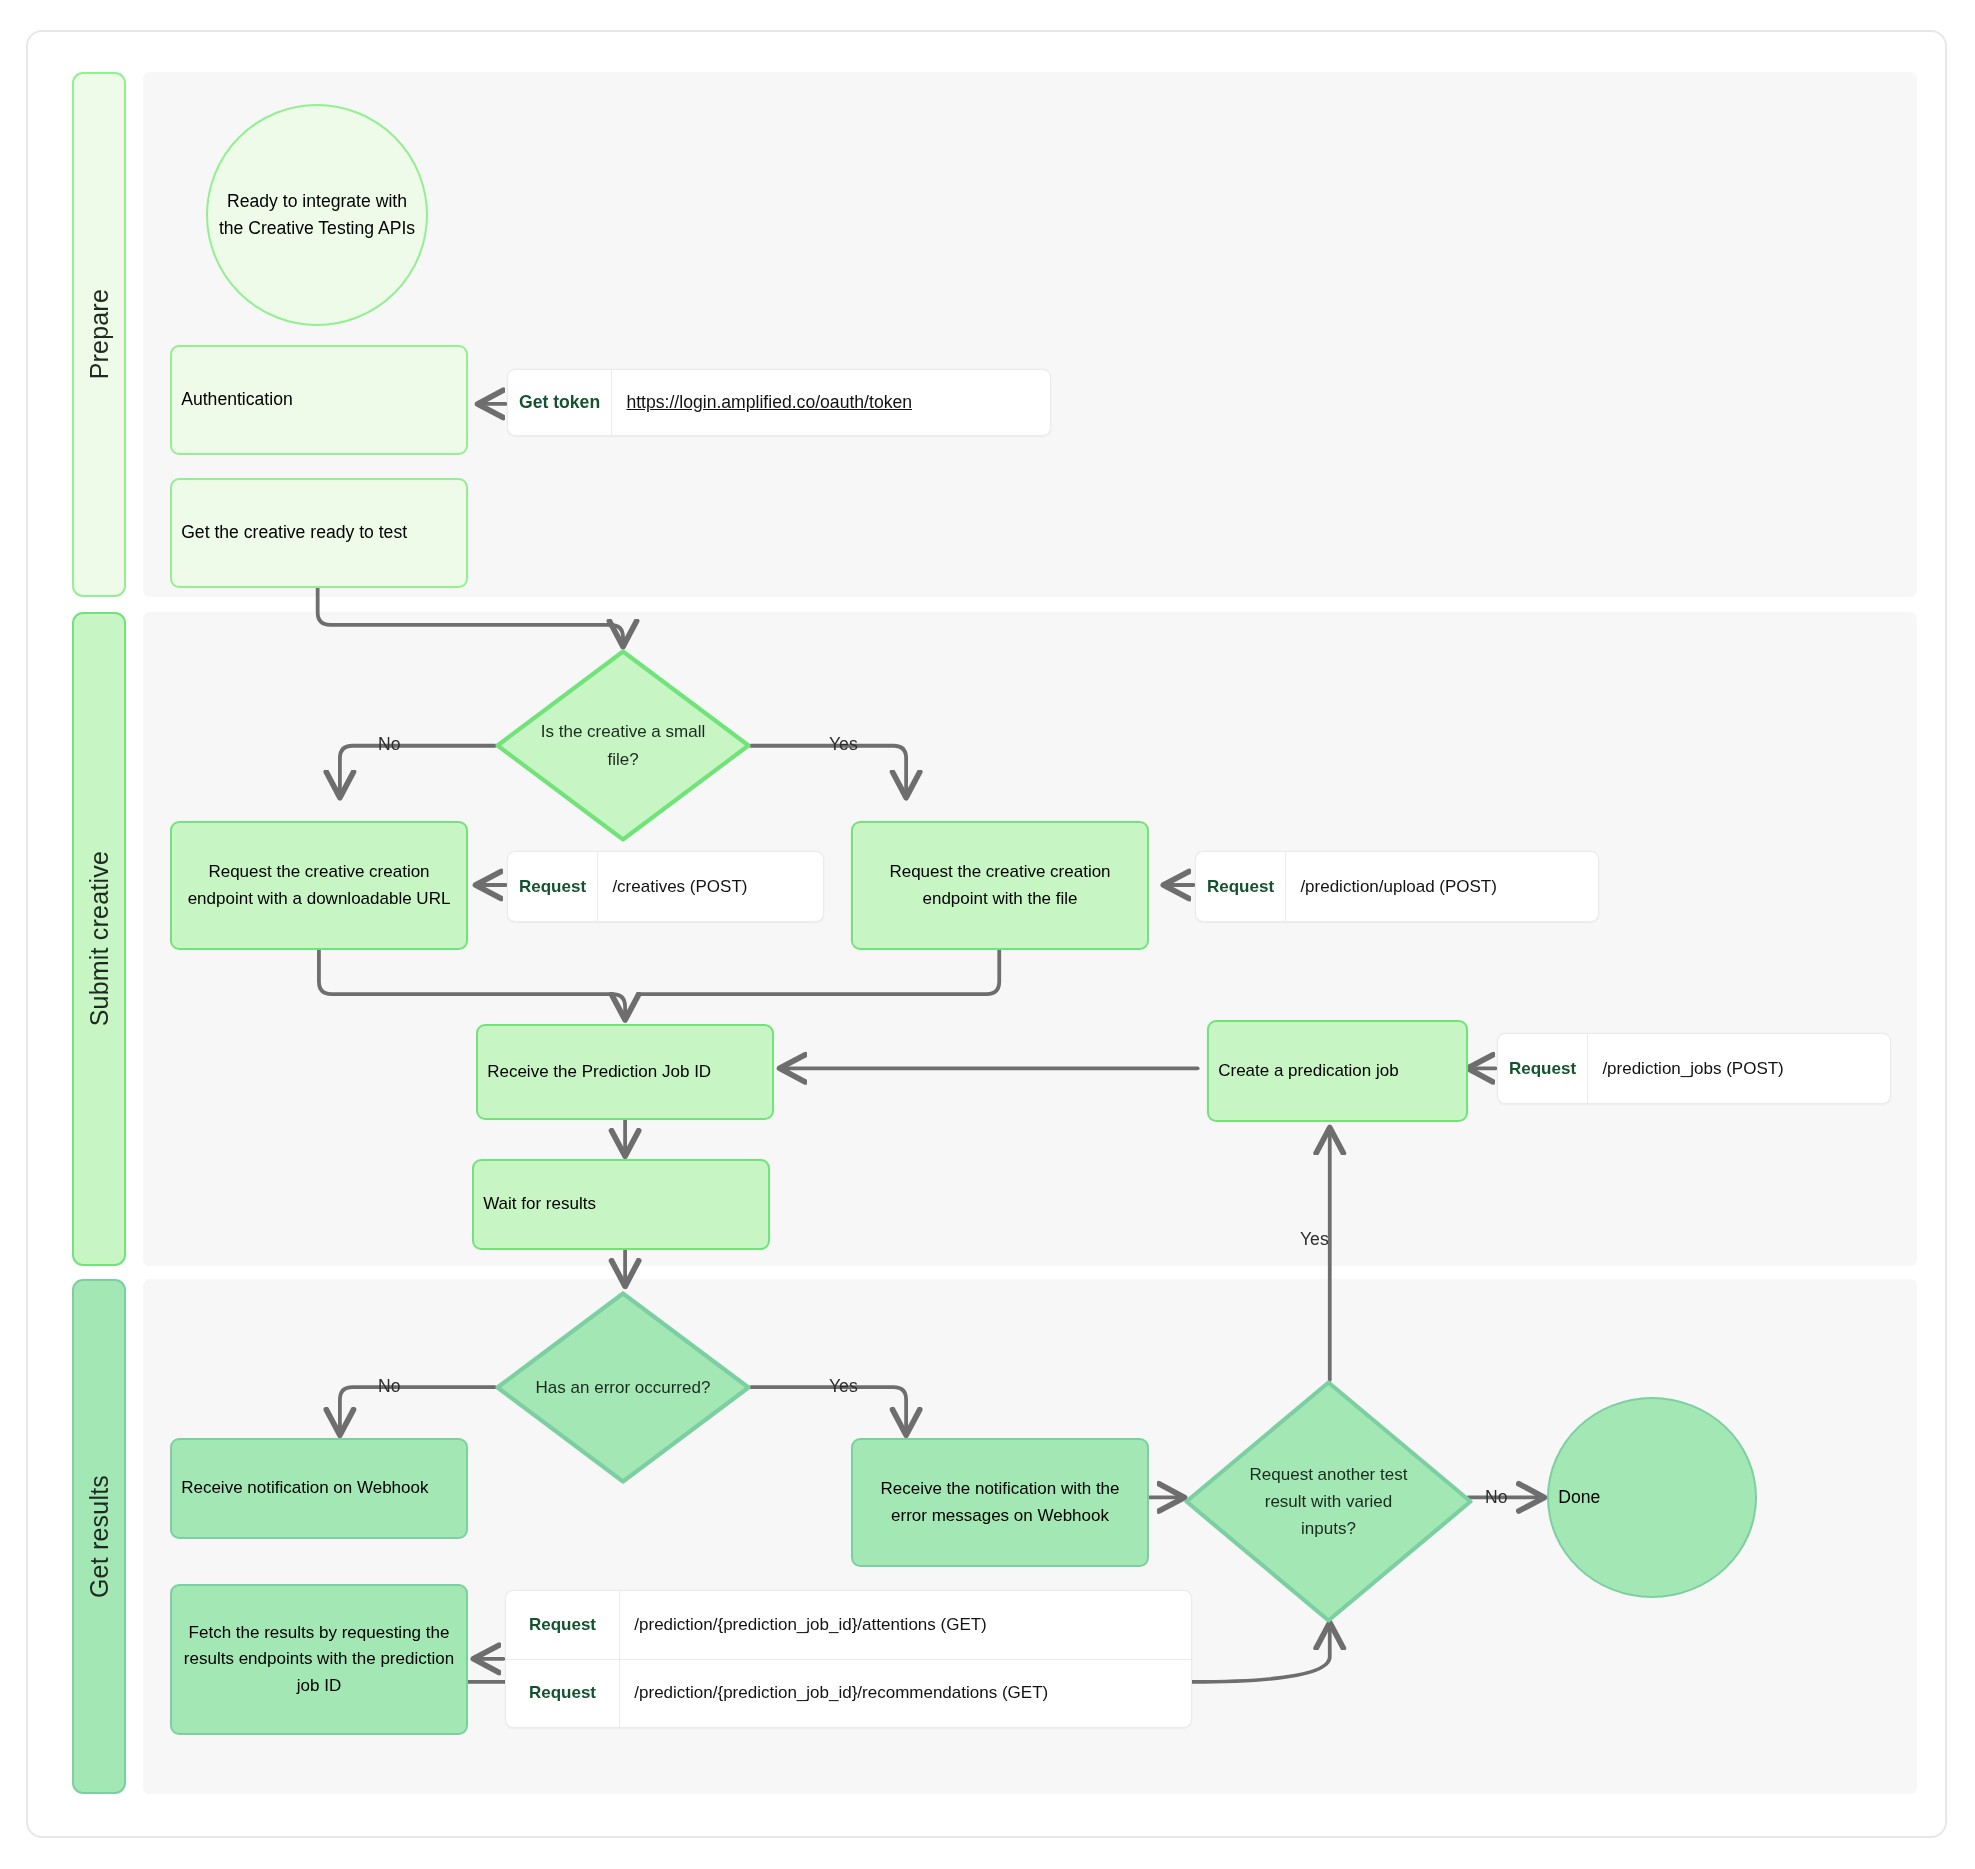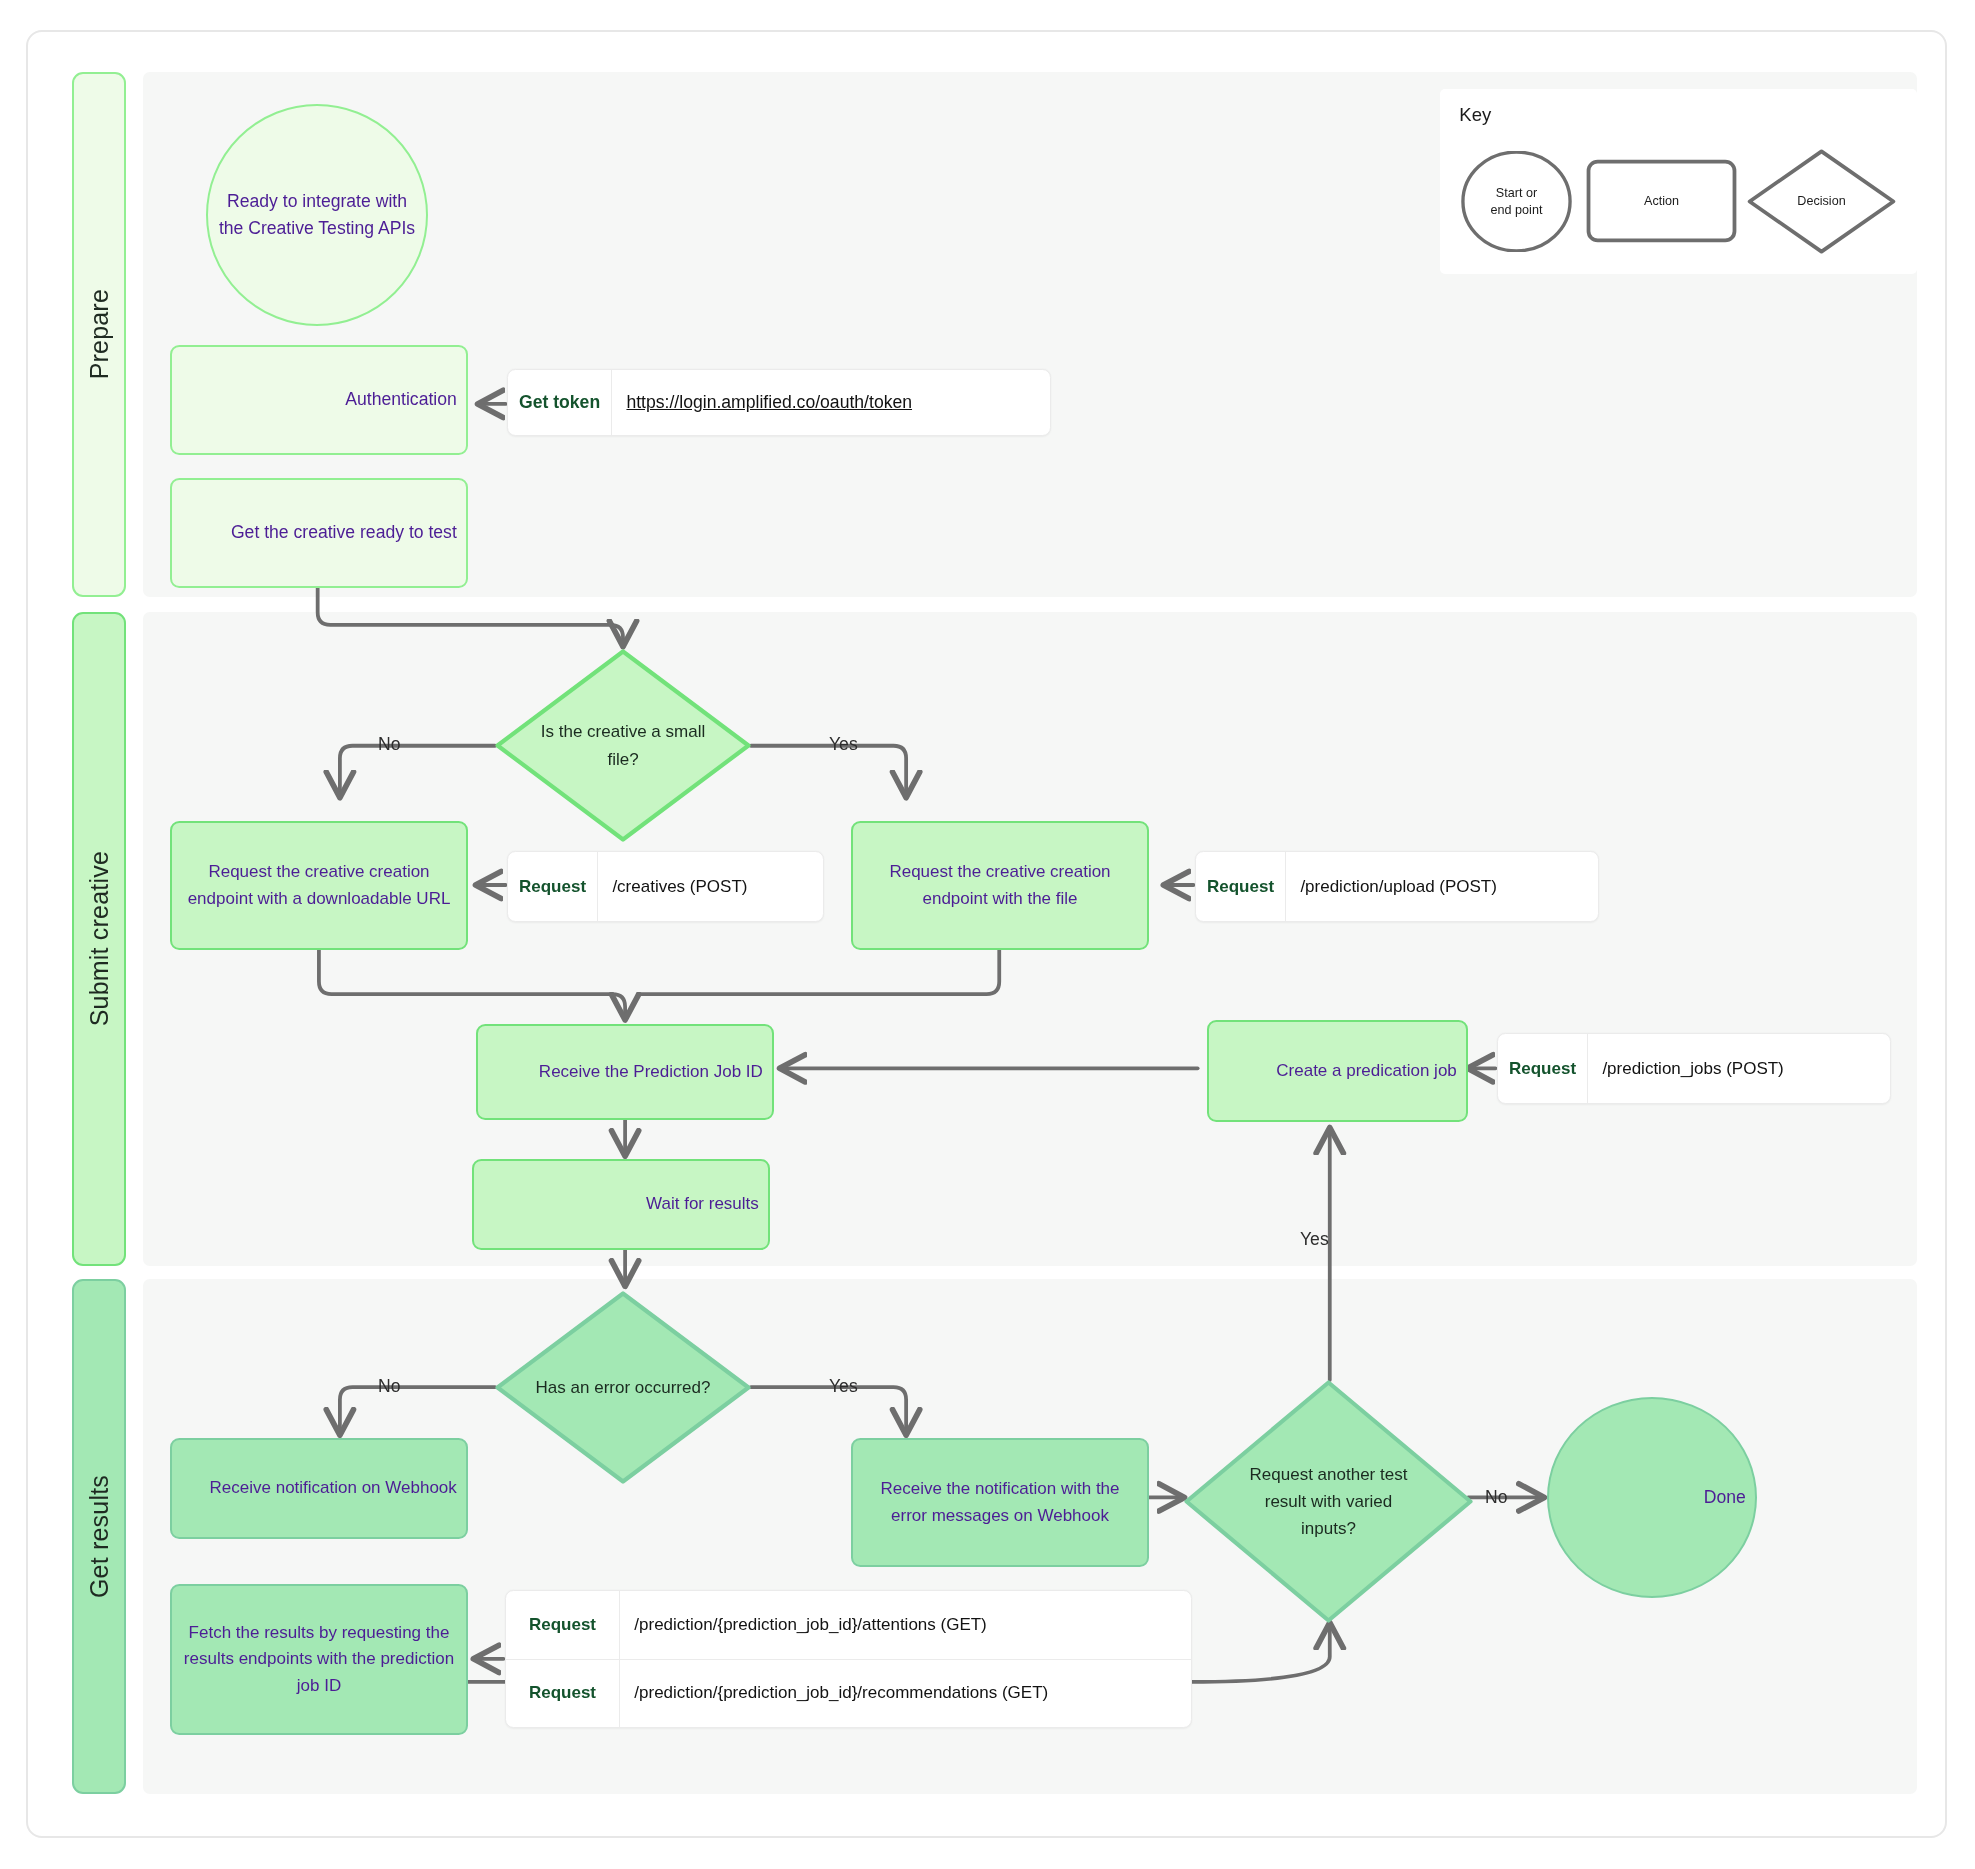--- a/index.html
+++ b/index.html
@@ -23,21 +23,21 @@
     position:absolute;border-radius:11px;box-sizing:border-box;
     display:flex;align-items:center;justify-content:center;
   }
   .lane-chip span{
     writing-mode:vertical-rl;transform:rotate(180deg);
     font-size:25px;color:#1e2a21;letter-spacing:0.2px;white-space:nowrap;
   }
   
   .node{
     position:absolute;box-sizing:border-box;display:flex;align-items:center;
-    justify-content:flex-end;text-align:center;color:#4c1d95;
+    justify-content:flex-start;text-align:center;color:#000000;
   }
   .node .txt{padding:0 9.2px;line-height:1.55;}
   .rect{border-radius:9.2px;}
   .oval{border-radius:50%;}
   
   .tint-a{background:#eefbe8;border:2.9px solid #92ef92;}
   .tint-b{background:#c7f6c4;border:2.9px solid #72e27a;}
   .tint-c{background:#a3e8b4;border:2.9px solid #7ccfa0;}
   
   .diamond{position:absolute;}
@@ -163,44 +163,20 @@
     <div class="callout-row">
       <div class="co-label">Get token</div>
       <div class="co-value link">https://login.amplified.co/oauth/token</div>
     </div>
   </div>
 
   <div class="node rect tint-a" style="left:170px;top:478px;width:298px;height:110px;font-size:17.6px;">
     <div class="txt">Get the creative ready to test</div>
   </div>
 
-  <div class="key-box" style="left:1440px;top:89px;width:477px;height:185px;">
-    <div class="key-title" style="left:19.3px;top:15px;">Key</div>
-
-    <svg style="position:absolute;left:20px;top:62px;width:113px;height:101px;" viewBox="0 0 270 240" width="113" height="101">
-      <ellipse cx="135" cy="120" rx="128" ry="118" fill="#ffffff" stroke="#6e6e6e" stroke-width="8"></ellipse>
-    </svg>
-    <div class="key-shape-label" style="left:20px;top:62px;width:113px;height:101px;">
-      <span>Start or<br>end point</span>
-    </div>
-
-    <svg style="position:absolute;left:146px;top:70px;width:151px;height:84px;" viewBox="0 0 360 200" width="151" height="84">
-      <rect x="6" y="6" width="348" height="188" rx="22" fill="#ffffff" stroke="#6e6e6e" stroke-width="9"></rect>
-    </svg>
-    <div class="key-shape-label" style="left:146px;top:70px;width:151px;height:84px;">
-      <span>Action</span>
-    </div>
-
-    <svg style="position:absolute;left:306px;top:59px;width:151px;height:107px;" viewBox="0 0 360 256" width="151" height="107">
-      <polygon points="180,8 352,128 180,248 8,128" fill="#ffffff" stroke="#6e6e6e" stroke-width="9" stroke-linejoin="round"></polygon>
-    </svg>
-    <div class="key-shape-label" style="left:306px;top:59px;width:151px;height:107px;">
-      <span>Decision</span>
-    </div>
-  </div>
 
   <div class="diamond" style="left:495px;top:649px;width:256px;height:193px;">
     <svg viewBox="0 0 610 460" preserveAspectRatio="none">
       <polygon points="305,6 604,230 305,454 6,230" fill="#c7f6c4" stroke="#72e27a" stroke-width="10" stroke-linejoin="round"></polygon>
     </svg>
     <div class="dlabel" style="font-size:17px;padding:0 38px;">
       <span>Is the creative a small file?</span>
     </div>
   </div>
 

